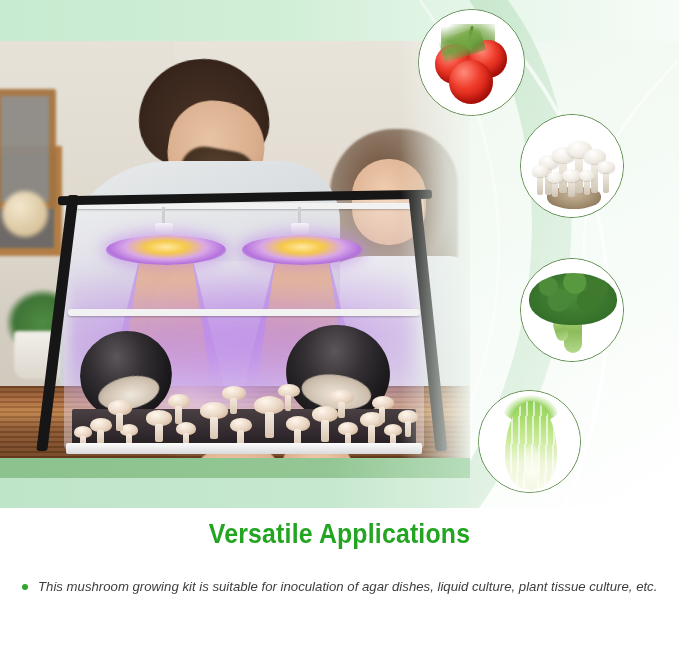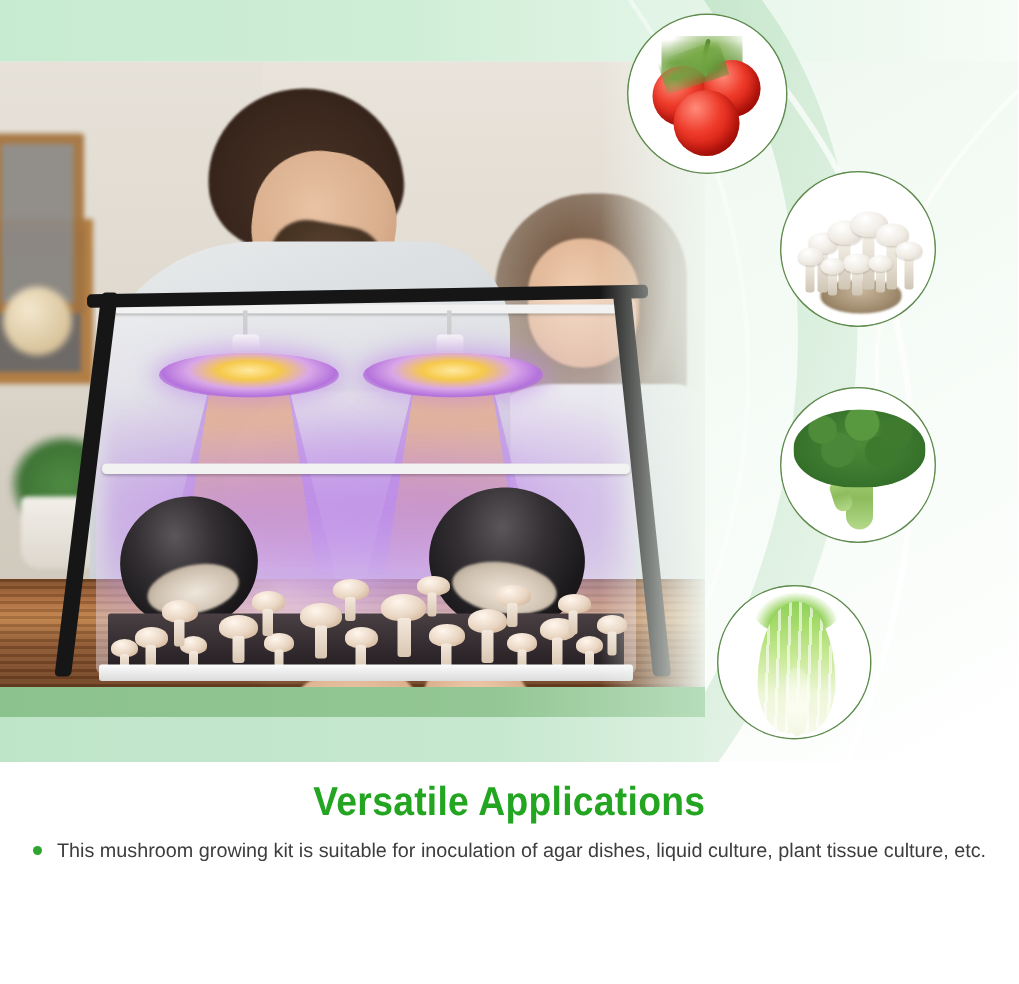--- a/index.html
+++ b/index.html
@@ -210,21 +210,21 @@
     border-radius:50%; }
 
   
   .textblock { position:absolute; left:0; top:508px; width:679px; height:184px; background:#fff; }
   .headline {
     position:absolute; left:0; top:11px; width:679px; text-align:center;
     color:#23a522; font-size:27px; font-weight:bold; letter-spacing:.2px;
     font-family:"Liberation Sans Narrow","Liberation Sans",sans-serif;
     transform:scaleX(.92); transform-origin:50% 50%;
   }
-  .bullets { position:absolute; left:16px; top:50px; width:652px; }
+  .bullets { position:absolute; left:16px; top:70px; width:652px;font-style:italic; }
   .bullet { position:relative; padding-left:22px; margin-bottom:13px;
     color:#3d3d3d; font-size:13.2px; line-height:18.5px; }
   .bullet .dot { position:absolute; left:6px; top:6px; width:6px; height:6px;
     border-radius:50%; background:#2fa52f; }
 </style>
 </head>
 <body>
 
 <div id="stage">
 

